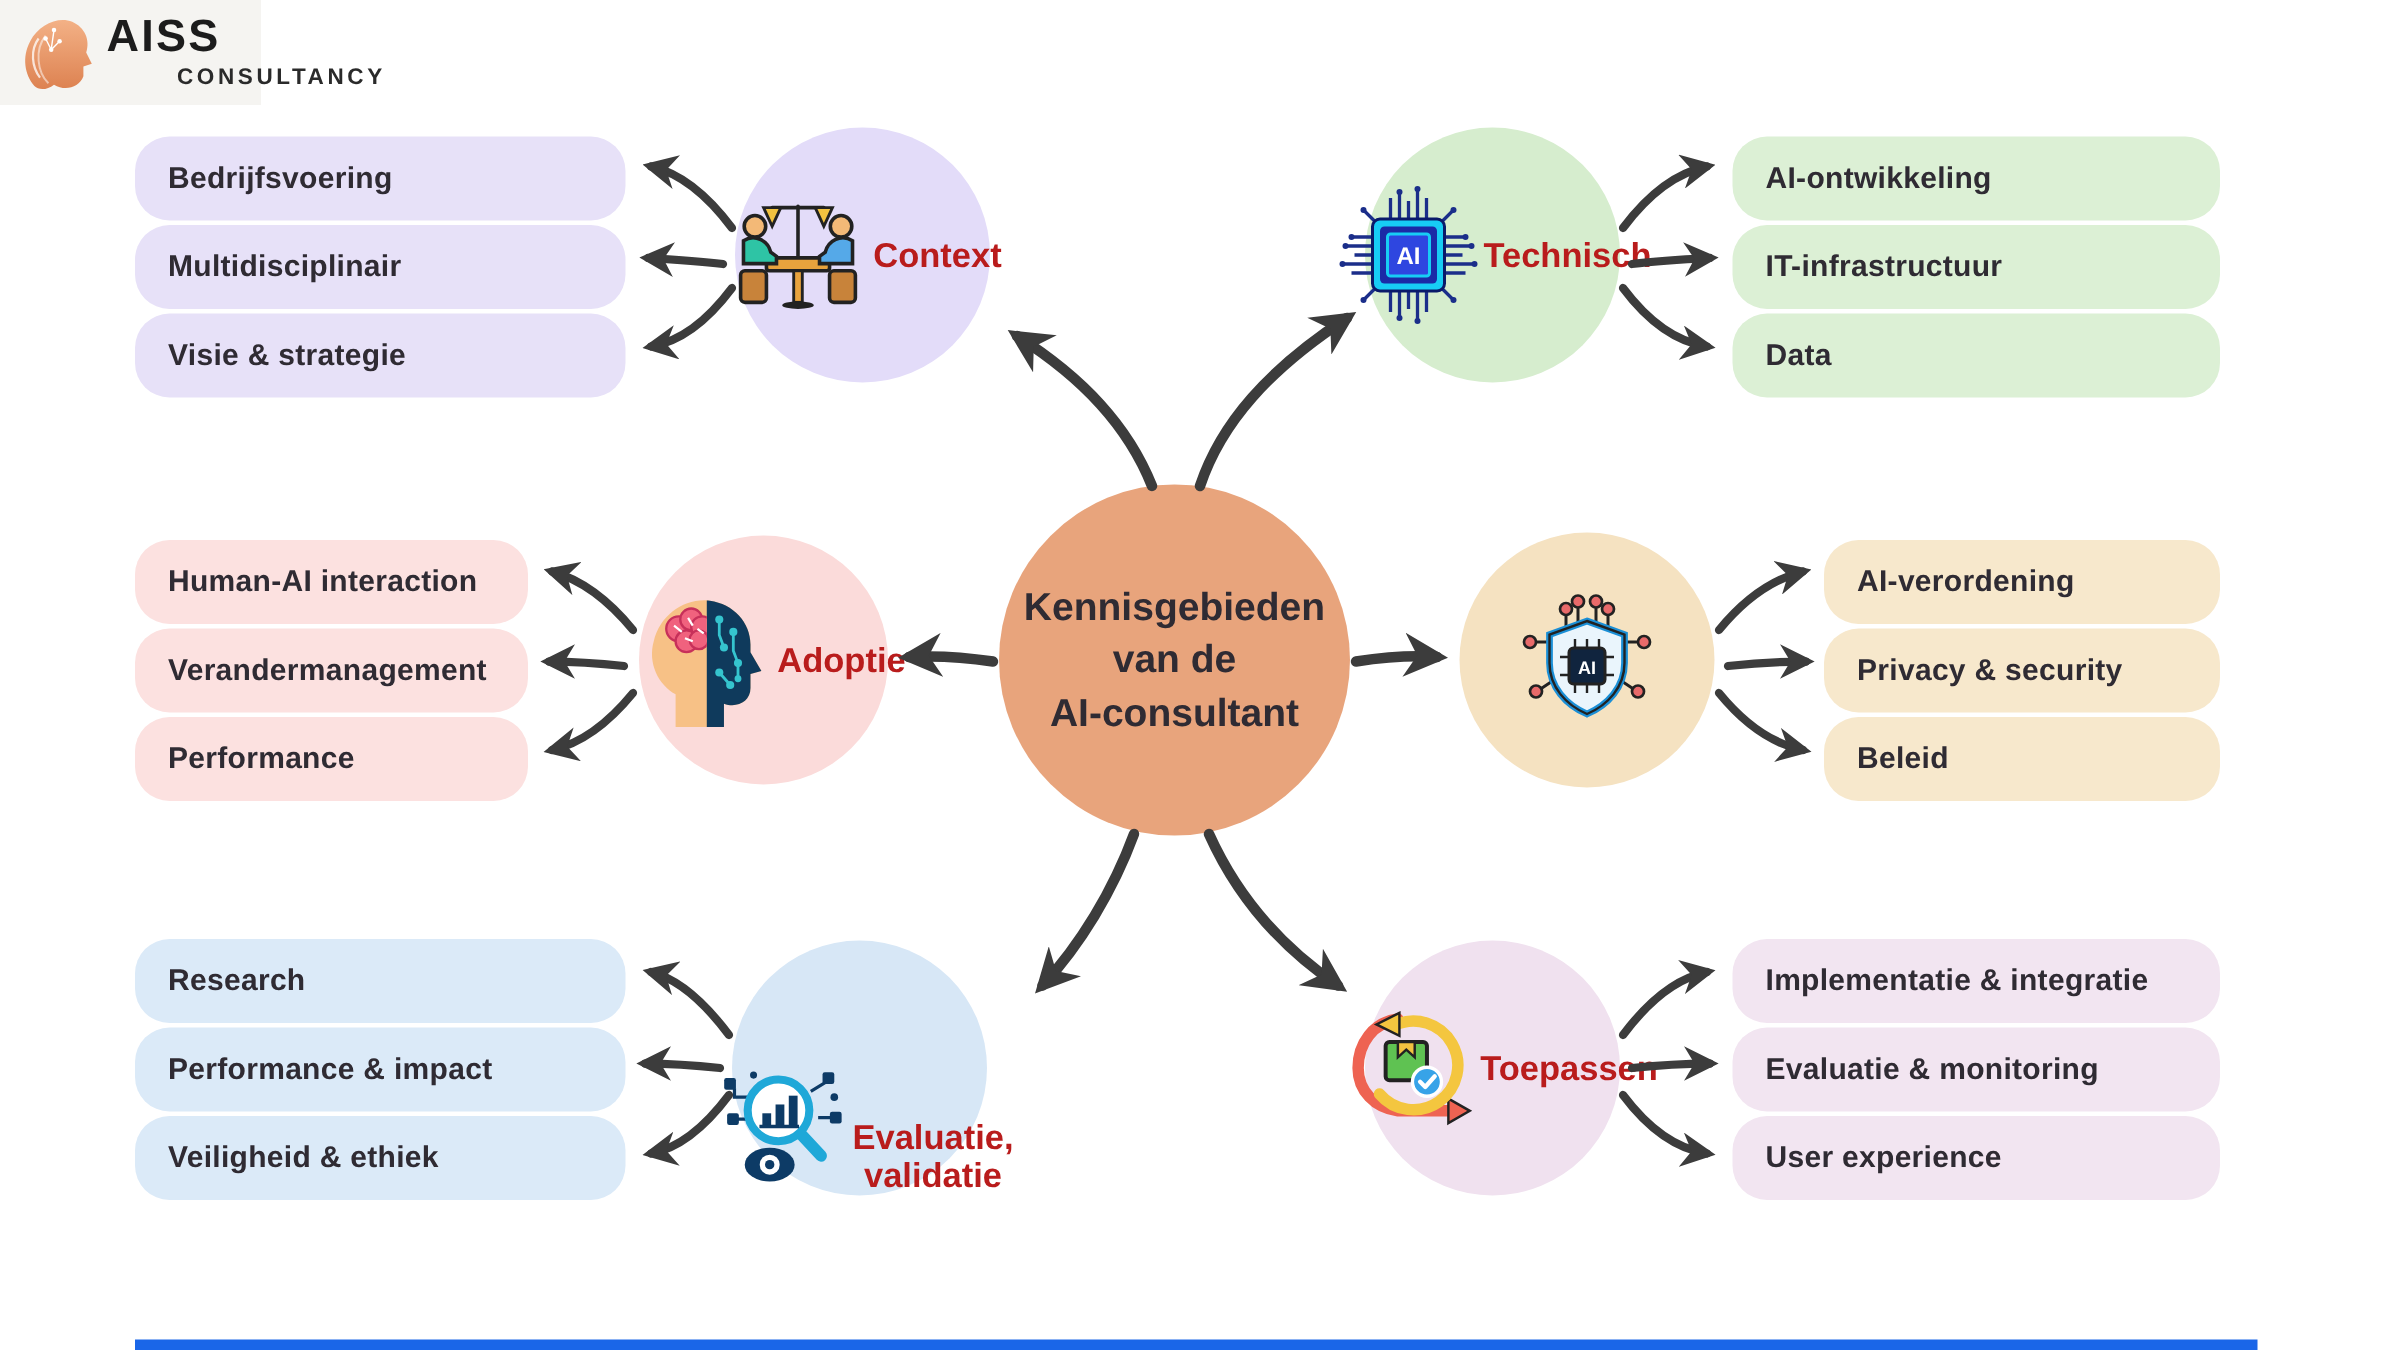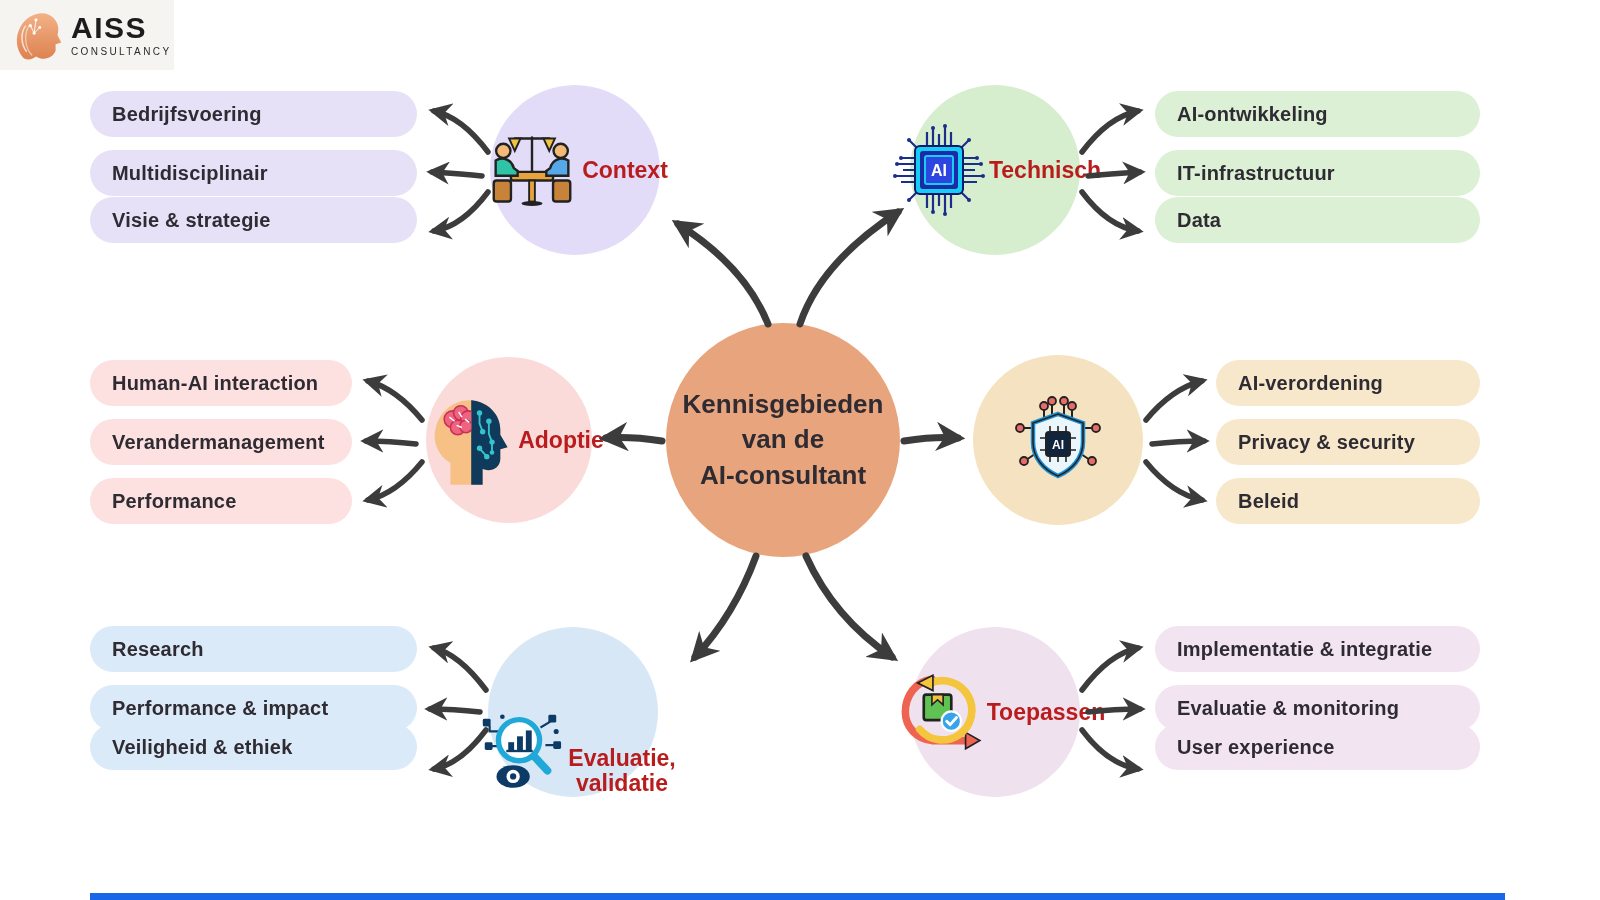--- a/index.html
+++ b/index.html
@@ -5,47 +5,47 @@
   html,body{margin:0;padding:0;}
   body{
     width:1600px;height:900px;position:relative;background:#ffffff;overflow:hidden;
     font-family:"Liberation Sans","DejaVu Sans",sans-serif;color:#2F2B33;
   }
   
   .logo{position:absolute;left:0;top:0;width:174px;height:70px;background:#F5F4F1;
     display:flex;align-items:center;gap:7px;padding:11px 8px;box-sizing:border-box;}
   .logo-text{display:flex;flex-direction:column;}
   .logo-brand{font-size:30px;font-weight:800;letter-spacing:1.5px;color:#1C1C1C;line-height:1;}
-  .logo-sub{font-size:10px;font-weight:400;letter-spacing:2.4px;color:#2A2A2A;margin-top:3px;}
+  .logo-sub{font-size:15px;font-weight:700;letter-spacing:2.4px;color:#2A2A2A;margin-top:3px;margin-left:47px;}
   
   .center-circle{position:absolute;left:666px;top:323px;width:234px;height:234px;border-radius:50%;
     background:#E8A47C;display:flex;align-items:center;justify-content:center;}
   .center-title{font-size:26px;font-weight:700;text-align:center;white-space:pre-line;line-height:1.35;color:#2F2B33;}
   
   .node{position:absolute;border-radius:50%;display:flex;flex-direction:row;align-items:center;justify-content:center;}
   .node-label{font-size:23px;font-weight:700;text-align:center;white-space:pre-line;line-height:1.12;color:#b91c1c;margin-top:2px;}
   .node-icon{display:block;line-height:0;}
   .c-context{left:490px;top:85px;width:170px;height:170px;background:#E3DCF9;}
   .c-technisch{left:910px;top:85px;width:170px;height:170px;background:#D6EDCE;}
   .c-adoptie{left:426px;top:357px;width:166px;height:166px;background:#FBDBDA;}
   .c-wet{left:973px;top:355px;width:170px;height:170px;background:#F5E2C1;}
   .c-evaluatie{left:488px;top:627px;width:170px;height:170px;background:#D7E7F6;align-items:flex-end;}
   .c-toepassen{left:910px;top:627px;width:170px;height:170px;background:#F0E1EF;}
   
-  .pill{position:absolute;height:46px;border-radius:23px;display:flex;align-items:center;
+  .pill{position:absolute;height:56px;border-radius:23px;display:flex;align-items:center;
     padding-left:22px;box-sizing:border-box;font-size:20px;font-weight:700;letter-spacing:.2px;color:#2F2B33;}
   .p-context{background:#E7E1F8;left:90px;width:327px;}
   .p-technisch{background:#DCF0D5;left:1155px;width:325px;}
   .p-adoptie{background:#FCE1E0;left:90px;width:262px;}
   .p-wet{background:#F7E8CC;left:1216px;width:264px;}
   .p-evaluatie{background:#DBEAF8;left:90px;width:327px;}
   .p-toepassen{background:#F2E5F1;left:1155px;width:325px;}
-  .r1t{top:91px;} .r2t{top:150px;} .r3t{top:197px;}
+  .r1t{top:91px;} .r2t{top:150px;} .r3t{top:209px;}
   .r1m{top:360px;} .r2m{top:419px;} .r3m{top:478px;}
-  .r1b{top:626px;} .r2b{top:685px;} .r3b{top:724px;}
+  .r1b{top:626px;} .r2b{top:685px;} .r3b{top:744px;}
   
   .arrow-layer{position:absolute;left:0;top:0;width:1600px;height:900px;pointer-events:none;}
   
   .footer-bar{position:absolute;left:90px;top:893px;width:1415px;height:7px;background:#1A66E8;}
 </style>
 </head>
 <body>
 
 <div class="logo">
   <span class="node-icon">

